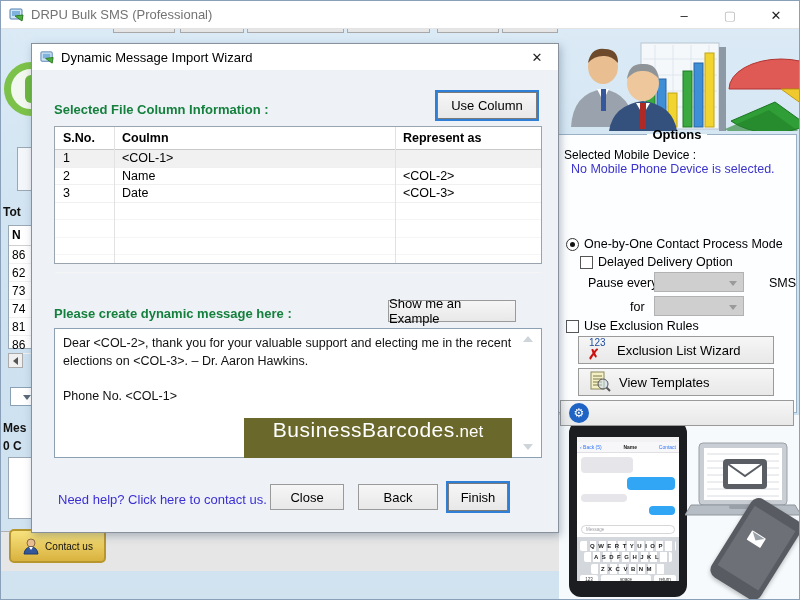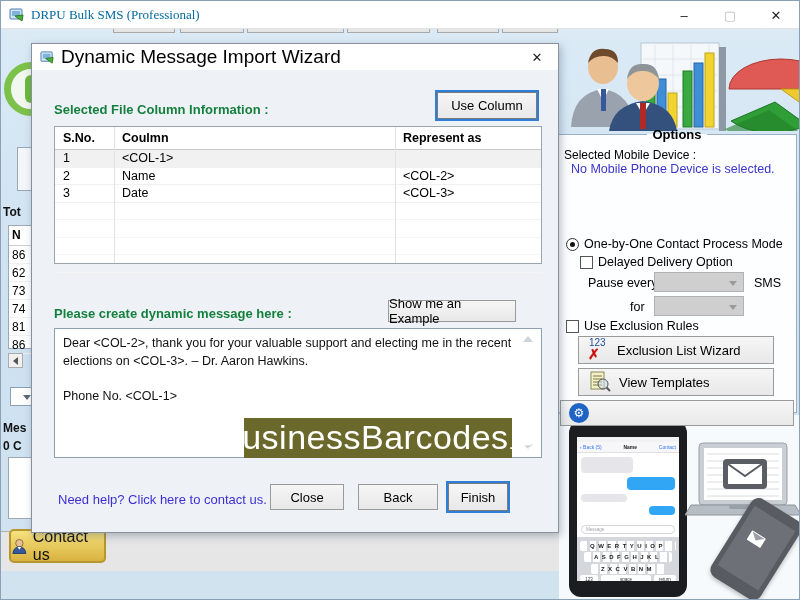--- a/index.html
+++ b/index.html
@@ -4,21 +4,21 @@
 <style>
   * { margin:0; padding:0; box-sizing:border-box; }
   html,body { width:800px; height:600px; overflow:hidden; }
   body { font-family:"Liberation Sans", sans-serif; }
   #app { position:relative; width:800px; height:600px; background:linear-gradient(180deg,#dcebf6 0%,#cde1f0 55%,#d2e3f0 100%); border:1px solid #8aa0b8; overflow:hidden; }
   .abs { position:absolute; }
 
   
   .titlebar { position:absolute; left:0; top:0; width:100%; height:28px; background:#ffffff; border-bottom:1px solid #e3e3e3; z-index:6; display:flex; align-items:center; }
   .titlebar .app-ico { margin:0 6px 0 8px; }
-  .titlebar .ttl { font-size:13px; color:#0369a1;font-family:Liberation Serif, serif; }
+  .titlebar .ttl { font-size:13px; color:#737373; }
   .win-controls { position:absolute; right:0; top:0; height:28px; display:flex; }
   .win-btn { width:46px; height:28px; display:flex; align-items:center; justify-content:center; font-size:13px; color:#222; }
   .win-btn.max { color:#b7b7b7; }
 
   
   .banner { z-index:1; }
 
   
   .bgl { z-index:1; }
   .green-ring { position:absolute; left:3px; top:61px; width:54px; height:54px; border-radius:50%; border:7px solid #7cc24a; background:#f2f7ef; }
@@ -29,21 +29,21 @@
   .numpanel .nh { font-weight:bold; padding:2px 0 3px 3px; border-bottom:1px solid #cfcfcf; }
   .numpanel .nr { padding:1.5px 0 1.5px 3px; border-bottom:1px solid #f0f0f0; }
   .scroll-left { position:absolute; left:7px; top:352px; width:15px; height:15px; background:#f0f0f0; border:1px solid #ababab; display:flex; align-items:center; justify-content:center; }
   .tri-left { width:0; height:0; border-top:4px solid transparent; border-bottom:4px solid transparent; border-right:5px solid #555; }
   .bg-select { position:absolute; left:9px; top:386px; width:26px; height:19px; background:#fff; border:1px solid #8aa0b4; }
   .bg-select::after { content:""; position:absolute; right:4px; top:7px; width:0; height:0; border-left:4px solid transparent; border-right:4px solid transparent; border-top:5px solid #5a6a7a; }
 
   
   .dialog { position:absolute; left:30px; top:42px; width:528px; height:490px; background:#eef2f7; border:1px solid #88919b; box-shadow:2px 3px 8px rgba(60,80,110,.35); z-index:5; }
   .dlg-titlebar { position:absolute; left:0; top:0; width:100%; height:26px; background:#ffffff; display:flex; align-items:center; }
-  .dlg-titlebar .ttl { font-size:19px; color:#000; margin-left:6px; }
+  .dlg-titlebar .ttl { font-size:13px; color:#000; margin-left:6px; }
   .dlg-close { position:absolute; right:8px; top:3px; width:26px; height:20px; display:flex; align-items:center; justify-content:center; font-size:13px; color:#222; }
   .sec-label { position:absolute; font-size:13px; font-weight:bold; color:#15803d; white-space:nowrap; }
   .btn { background:linear-gradient(180deg,#f6f6f6,#e8e8e8); border:1px solid #9a9a9a; font-size:13px; color:#000; display:flex; align-items:center; justify-content:center; font-family:"Liberation Sans",sans-serif; }
   .btn.focusring { box-shadow:0 0 0 2px #2f7fd6; border-color:#7a7a7a; }
 
   .ftable { position:absolute; left:22px; top:82px; width:488px; height:138px; background:#fff; border:1px solid #9aa4ae; font-size:12.5px; }
   .ft-head { display:flex; height:23px; font-weight:bold; border-bottom:1px solid #c9c9c9; align-items:center; }
   .ft-row { display:flex; height:17.5px; align-items:center; border-bottom:1px solid #f0f0f0; }
   .ft-row.alt { background:#f1f1f1; }
   .ft-fill { height:17.5px; border-bottom:1px solid #f5f5f5; }
@@ -51,21 +51,21 @@
   .c2 { width:281px; padding-left:8px; }
   .c3 { width:140px; padding-left:8px; }
   .ft-vline { position:absolute; top:0; bottom:0; width:1px; background:#e2e2e2; }
 
   .msgbox { position:absolute; left:22px; top:284px; width:488px; height:130px; background:#fff; border:1px solid #8ca2b4; font-size:12.5px; color:#111; padding:6px 20px 6px 8px; white-space:pre-wrap; line-height:1.4; }
   .scr-arrow { position:absolute; right:25px; width:0; height:0; border-left:5px solid transparent; border-right:5px solid transparent; z-index:6; }
   .scr-up { top:292px; border-bottom:6px solid #cdd4da; }
   .scr-dn { top:400px; border-top:6px solid #cdd4da; }
 
   .watermark { position:absolute; left:212px; top:374px; width:268px; height:40px; background:#6b682b; color:#fff; display:flex; align-items:baseline; justify-content:center; z-index:6; }
-  .wm-main { font-size:34px; letter-spacing:.5px;text-align:right; }
+  .wm-main { font-size:21px; letter-spacing:.5px;text-align:right; }
   .wm-suffix { font-size:17px; }
 
   .help-link { position:absolute; left:26px; top:448px; font-size:13px; color:#3b2fd4; white-space:nowrap; }
   .dlg-btn { position:absolute; height:26px; }
 
   
   fieldset.options { position:absolute; left:556px; top:126px; width:240px; height:286px; border:1px solid #9ab0c4; background:#fdfeff; z-index:3; }
   fieldset.options legend { margin:0 auto; padding:0 5px; font-size:13px; font-weight:bold; color:#000; }
   .opt-lbl { position:absolute; font-size:12px; color:#000; white-space:nowrap; }
   .opt-blue { position:absolute; font-size:12.5px; color:#3c35cc; white-space:nowrap; }
@@ -81,21 +81,21 @@
   .opt-btn { position:absolute; left:20px; width:196px; height:28px; }
   .opt-btn .lbl { margin-left:8px; }
   .icon123 { position:relative; width:22px; height:22px; margin-left:8px; }
   .icon123 .t { position:absolute; left:2px; top:-2px; font-size:10px; color:#1f4e9c; }
   .icon123 .x { position:absolute; left:1px; top:7px; font-size:14px; font-weight:bold; color:#cc1111; }
   .gear-circ { width:20px; height:20px; border-radius:50%; background:#1f63c4; color:#fff; font-size:12px; display:flex; align-items:center; justify-content:center; margin:0 8px; }
 
   
   .toolbar { position:absolute; left:0; top:530px; width:562px; height:40px; background:#e6e6e6; border-top:1px solid #b0b0b0; z-index:2; }
   .tb-btn { position:absolute; top:4px; height:28px; background:linear-gradient(180deg,#f7f7f7,#e4e4e4); border:1px solid #a8a8a8; display:flex; align-items:center; justify-content:center; gap:6px; font-size:13px; color:#000; }
-  .tb-gold { position:absolute; left:8px; top:-2px; width:97px; height:34px; background:linear-gradient(180deg,#f7e27e,#d9b23f); border:2px solid #b8962e; border-radius:5px; display:flex; align-items:center; justify-content:center; gap:5px; font-size:16px; color:#111; }
+  .tb-gold { position:absolute; left:8px; top:-2px; width:97px; height:34px; background:linear-gradient(180deg,#f7e27e,#d9b23f); border:2px solid #b8962e; border-radius:5px; display:flex; align-items:center; justify-content:center; gap:5px; font-size:10px; color:#111; }
   .circ-ico { width:17px; height:17px; border-radius:50%; color:#fff; font-size:11px; font-weight:bold; display:flex; align-items:center; justify-content:center; }
   .ci-blue { background:radial-gradient(circle at 35% 30%,#4a90d8,#1a56a0); }
   .ci-green { background:radial-gradient(circle at 35% 30%,#5fd455,#1f9427); }
   .ci-red { background:radial-gradient(circle at 35% 30%,#e96a5a,#b01c10); }
 
   
   .phone-area { position:absolute; left:558px; top:414px; width:242px; height:186px; background:#f6fafc; z-index:2; }
   .iphone { position:absolute; left:10px; top:6px; width:118px; height:176px; background:#1b1d20; border-radius:12px; }
   .iphone .scr { position:absolute; left:8px; top:16px; right:8px; bottom:16px; background:#fff; overflow:hidden; }
   .ph-status { position:absolute; left:0; top:0; right:0; height:5px; background:#f2f2f4; }
@@ -305,21 +305,21 @@
   <fieldset class="options">
     <legend>Options</legend>
     <div class="opt-lbl" style="left:6px;top:6px;">Selected Mobile Device :</div>
     <div class="opt-blue" style="left:13px;top:20px;">No Mobile Phone Device is selected.</div>
     <span class="radio sel" style="left:8px;top:96px;"></span>
     <span class="opt-item-lbl" style="left:26px;top:95px;">One-by-One Contact Process Mode</span>
     <span class="chk" style="left:22px;top:114px;"></span>
     <span class="opt-item-lbl" style="left:40px;top:113px;">Delayed Delivery Option</span>
     <span class="opt-item-lbl" style="left:30px;top:134px;">Pause every</span>
     <div class="dis-select" style="left:96px;top:130px;"></div>
-    <span class="opt-item-lbl" style="left:196px;top:134px;">SMS</span>
+    <span class="opt-item-lbl" style="left:211px;top:134px;">SMS</span>
     <span class="opt-item-lbl" style="left:72px;top:158px;">for</span>
     <div class="dis-select" style="left:96px;top:154px;"></div>
     <span class="chk" style="left:8px;top:178px;"></span>
     <span class="opt-item-lbl" style="left:26px;top:177px;">Use Exclusion Rules</span>
     <div class="btn opt-btn" style="top:194px;justify-content:flex-start;">
       <span class="icon123">
         <span class="t">123</span>
         <span class="x">✗</span>
       </span>
       <span class="lbl">Exclusion List Wizard</span>

